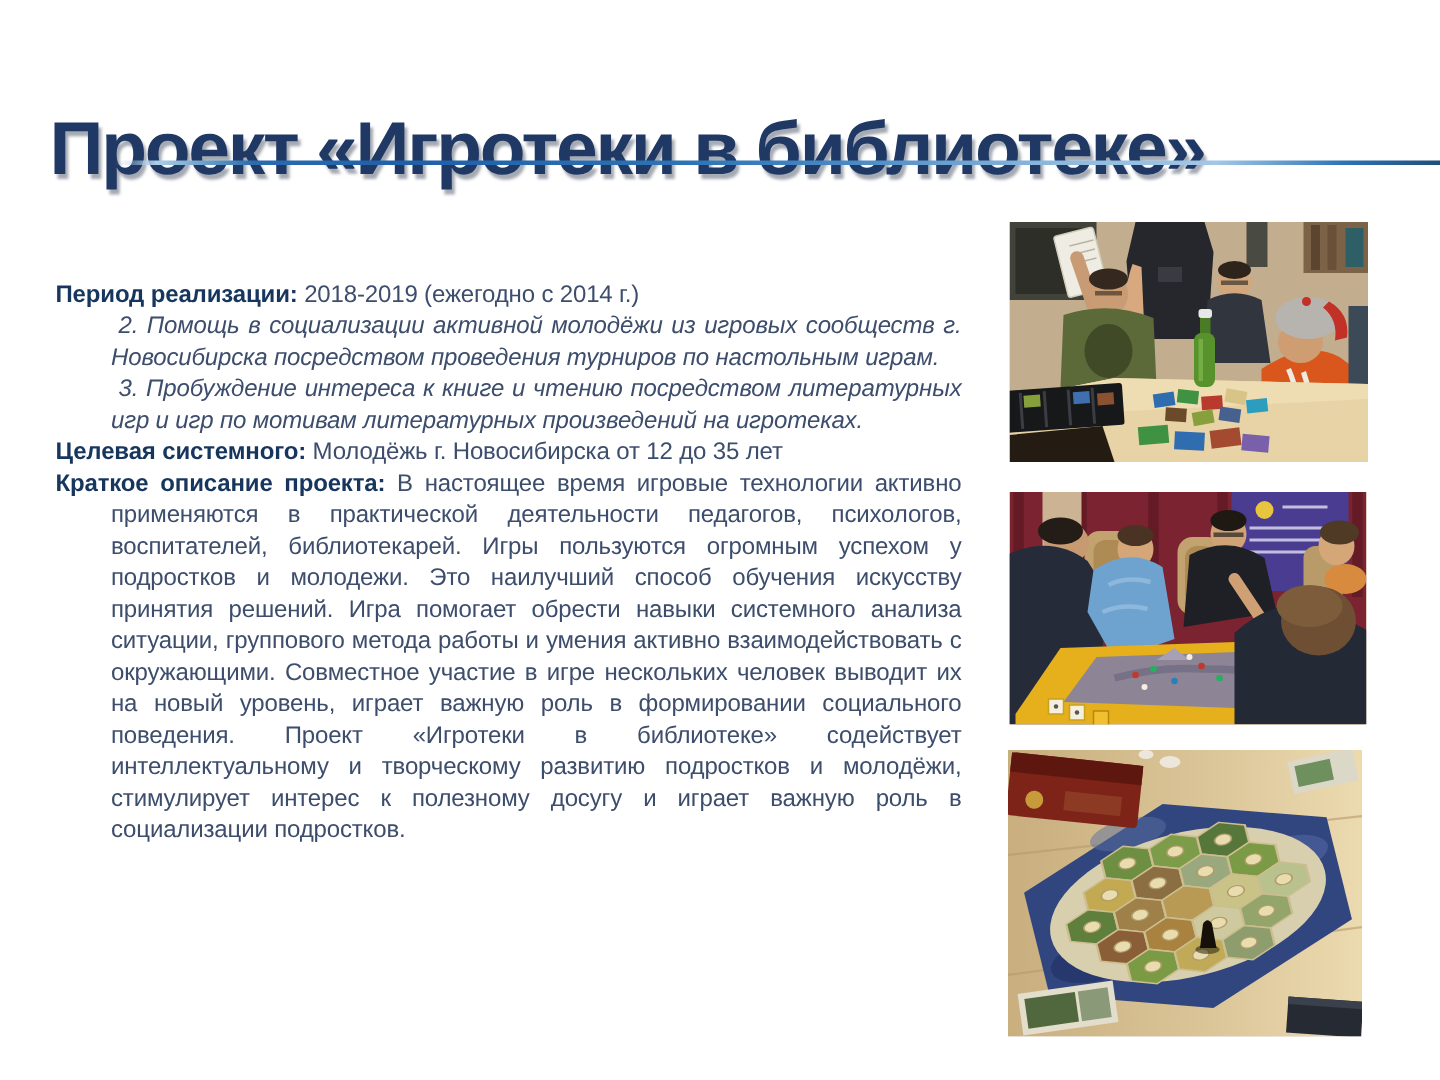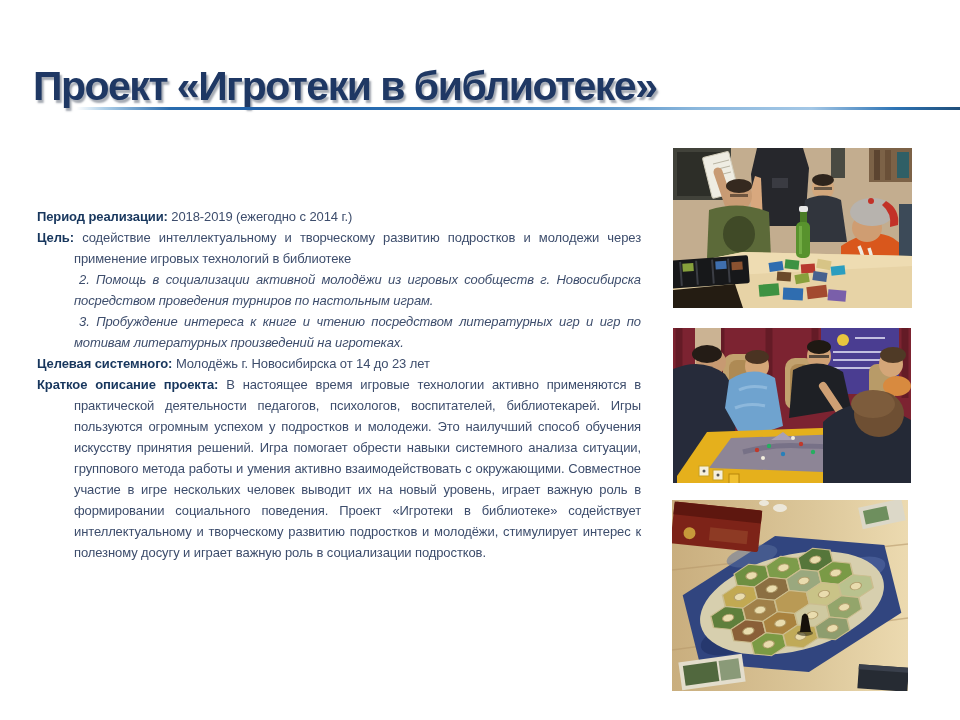--- a/index.html
+++ b/index.html
@@ -2,33 +2,33 @@
 <html><head>
 <meta charset="utf-8">
 <style>
   html,body{margin:0;padding:0;background:#fff;}
   .slide{
     position:relative;width:960px;height:720px;background:#ffffff;overflow:hidden;
     font-family:"Liberation Sans","DejaVu Sans",sans-serif;
   }
   .title{
     position:absolute;left:33px;top:36px;
-    font-size:41px;font-weight:bold;letter-spacing:-1.5px;white-space:nowrap;
+    font-size:50px;font-weight:bold;letter-spacing:-1.5px;white-space:nowrap;
     color:#1f3864;text-shadow:2px 3px 2px rgba(125,132,145,.7);
   }
   .divider{
     position:absolute;left:30px;top:107px;width:930px;height:3px;
     background:linear-gradient(90deg,
       rgba(255,255,255,0) 0%,rgba(255,255,255,0) 5%,
       #aecfe8 8%, #2a6cae 15%, #1f5fa8 26%, #2e74b5 46%,
       #4a8ac4 58%, #8cb8dd 72%, #a3c7e6 84%, #2e74b5 93%, #1f4e79 100%);
   }
   .body-text{
     position:absolute;left:37px;top:186px;width:604px;
-    font-size:13px;line-height:21px;color:#3d4d6c;letter-spacing:-.1px;margin-top:20px;
+    font-size:16px;line-height:21px;color:#3d4d6c;letter-spacing:-.1px;
   }
   p.para{margin:0;text-align:justify;}
   p.hang{padding-left:37px;text-indent:-37px;}
   p.sub{padding-left:37px;text-indent:5px;font-style:italic;}
   .lbl{font-weight:bold;color:#17365d;}
   .photo{position:absolute;overflow:hidden;background:#d8cdbb;}
   .photo svg{display:block;width:100%;height:100%;}
   #photo1{left:673px;top:148px;width:239px;height:160px;}
   #photo2{left:673px;top:328px;width:238px;height:155px;}
   #photo3{left:672px;top:500px;width:236px;height:191px;}
@@ -36,24 +36,23 @@
 </head>
 <body>
 
 <div class="slide">
 
   <h1 class="title">Проект «Игротеки в библиотеке»</h1>
   <div class="divider"></div>
 
   <div class="body-text">
     <p class="para hang"><span class="lbl">Период реализации:</span> <span>2018-2019 (ежегодно с 2014 г.)</span></p>
-    <p class="para hang"><span class="lbl">Цель:</span> <span>содействие интеллектуальному и творческому развитию подростков и молодежи через применение игровых технологий в библиотеке</span></p>
     <p class="para sub"><span>2. Помощь в социализации активной молодёжи из игровых сообществ г. Новосибирска посредством проведения турниров по настольным играм.</span></p>
     <p class="para sub"><span>3. Пробуждение интереса к книге и чтению посредством литературных игр и игр по мотивам литературных произведений на игротеках.</span></p>
-    <p class="para hang"><span class="lbl">Целевая системного:</span> <span>Молодёжь г. Новосибирска от 14 до 23 лет</span></p>
+    <p class="para hang"><span class="lbl">Целевая системного:</span> <span>Молодёжь г. Новосибирска от 12 до 35 лет</span></p>
     <p class="para hang"><span class="lbl">Краткое описание проекта:</span> <span>В настоящее время игровые технологии активно применяются в практической деятельности педагогов, психологов, воспитателей, библиотекарей. Игры пользуются огромным успехом у подростков и молодежи. Это наилучший способ обучения искусству принятия решений. Игра помогает обрести навыки системного анализа ситуации, группового метода работы и умения активно взаимодействовать с окружающими. Совместное участие в игре нескольких человек выводит их на новый уровень, играет важную роль в формировании социального поведения. Проект «Игротеки в библиотеке» содействует интеллектуальному и творческому развитию подростков и молодёжи, стимулирует интерес к полезному досугу и играет важную роль в социализации подростков.</span></p>
   </div>
 
   <figure class="photo" id="photo1" style="margin:0" aria-label="Молодые люди играют в настольную игру с картами за столом в библиотеке">
     <svg viewBox="0 0 239 160" preserveAspectRatio="none">
       <rect width="239" height="160" fill="#c3ad8f"></rect>
       <rect x="0" y="0" width="58" height="52" fill="#41423a"></rect>
       <rect x="4" y="4" width="50" height="44" fill="#2d2e28"></rect>
       <rect x="196" y="0" width="43" height="34" fill="#7c6247"></rect>
       <rect x="201" y="2" width="6" height="30" fill="#5c4430"></rect>

